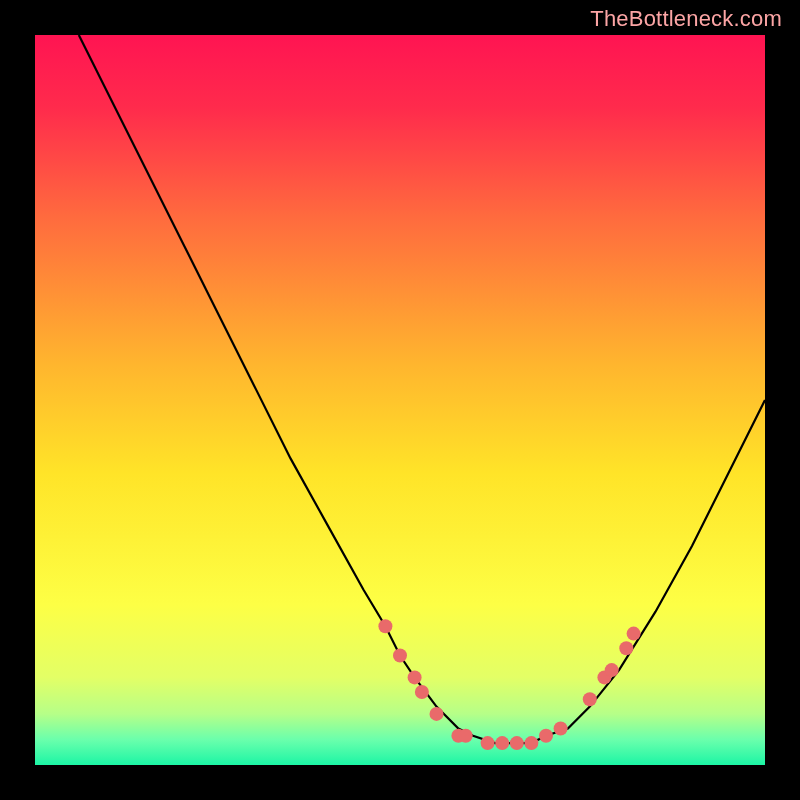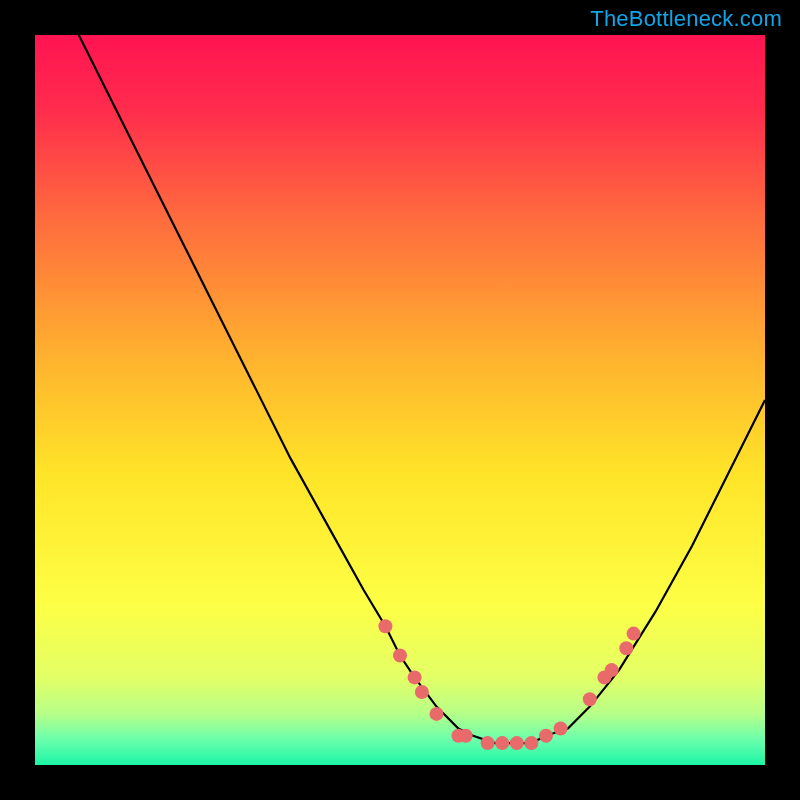--- a/index.html
+++ b/index.html
@@ -14,21 +14,21 @@
   .outer {
     width: 800px;
     height: 800px;
     background: #000;
     position: relative;
   }
   .watermark {
     position: absolute;
     top: 6px;
     right: 18px;
-    color: #0ea5e9;
+    color: #fca5a5;
     font-size: 22px;
     font-weight: 500;
     letter-spacing: 0.2px;
   }
   .plot-wrap {
     position: absolute;
     left: 35px;
     top: 35px;
     width: 730px;
     height: 730px;

